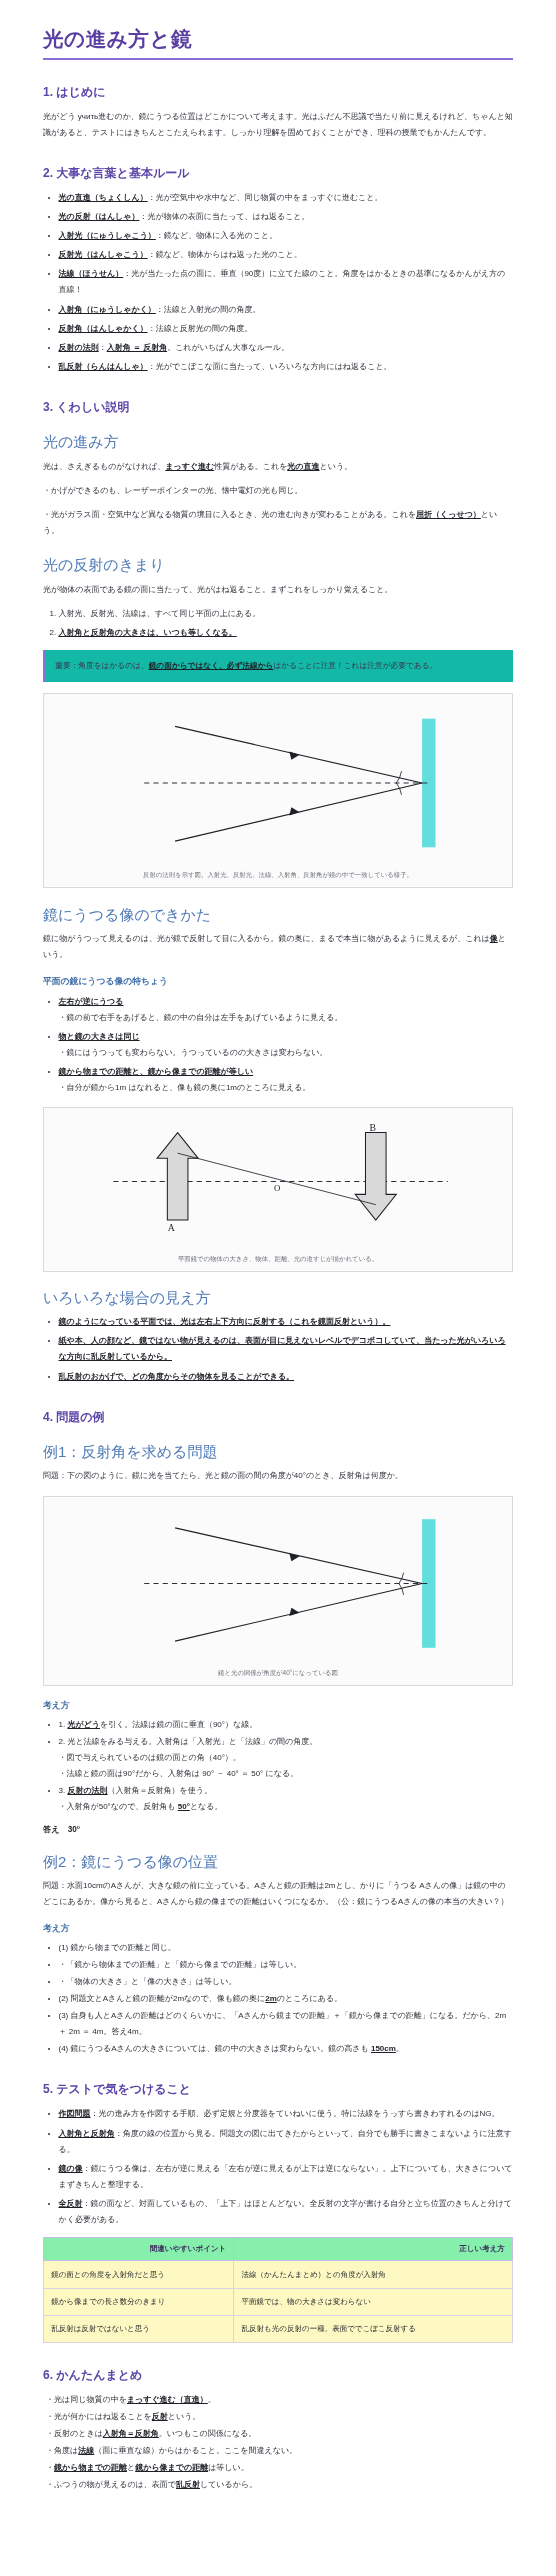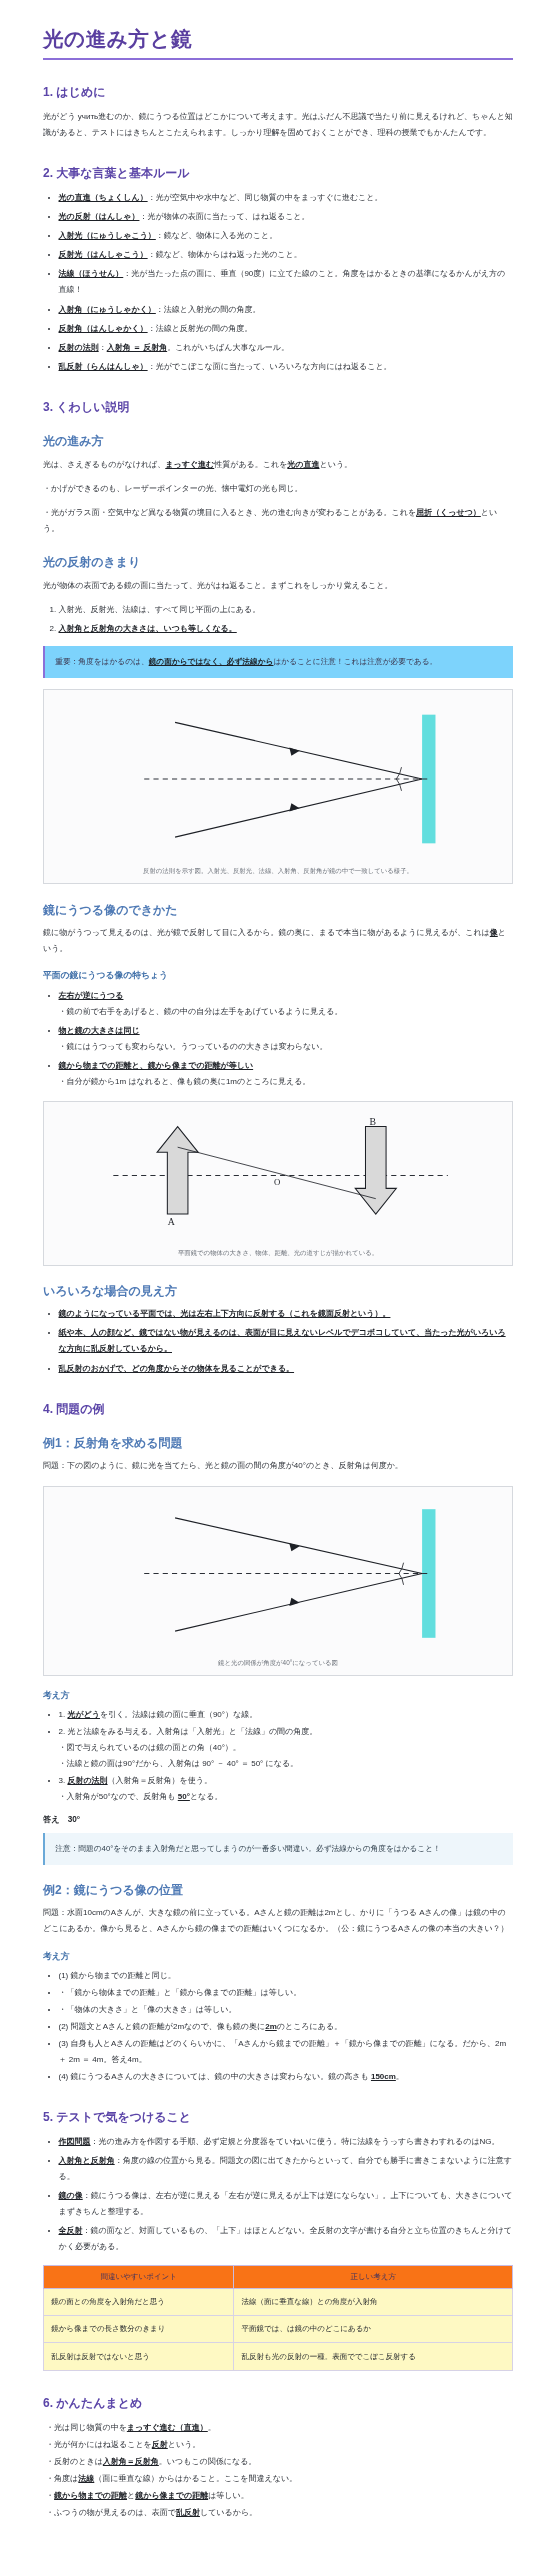--- a/index.html
+++ b/index.html
@@ -27,22 +27,22 @@
     width: 100%;
     margin-bottom: 21.6px;
   }
   h2.section {
     font-size: 12px;
     font-weight: bold;
     color: #5b45a8;
     margin: 24px 0 8.2px 0;
   }
   h3.sub {
-    font-size: 12px;
-    font-weight: bold;
+    font-size: 15px;
+    font-weight: normal;
     color: #4f7ab5;
     margin: 17.5px 0 6.2px 0;
   }
   h4.subsub {
     font-size: 8.8px;
     font-weight: bold;
     color: #3f6fa8;
     margin: 13.4px 0 5.2px 0;
   }
   p.body {
@@ -57,21 +57,21 @@
   }
   ul.list li, ol.list li {
     font-size: 8px;
     line-height: 2.0;
     margin-bottom: 3.1px;
     color: #2b2f36;
   }
   ul.tight li { margin-bottom: 1px; }
   b, strong { font-weight: bold; color: #1d2026; text-decoration: underline; }
   .note-box {
-    background: #7dd3fc;
+    background: #14b8a6;
     border-left: 2.6px solid #8c6fd8;
     padding: 8.2px 10.3px;
     font-size: 7.7px;
     line-height: 1.95;
     margin: 7.2px 0 11.3px 0;
     color: #39324a;
   }
   .tip-box {
     background: #eef6fb;
     border-left: 2.6px solid #6aa9d8;
@@ -99,26 +99,26 @@
     margin-top: 5.2px;
     line-height: 1.7;
   }
   table.cmp {
     border-collapse: collapse;
     width: 100%;
     margin: 9.3px 0 13.4px 0;
     font-size: 7.5px;
   }
   table.cmp th {
-    background: #f97316;
+    background: #86efac;
     color: #3d3160;
     border: 0.5px solid #c7bce4;
     padding: 6.2px 7.2px;
-    text-align: center;
-    font-weight: normal;
+    text-align: right;
+    font-weight: bold;
   }
   table.cmp td {
     border: 0.5px solid #d7d2e6;
     padding: 6.2px 7.2px;
     vertical-align: top;
     line-height: 1.85;
     background: #fef9c3;
   }
 </style>
 </head>
@@ -239,21 +239,20 @@
     <div class="caption">鏡と光の関係が角度が40°になっている図</div>
   </div>
 
   <h4 class="subsub">考え方</h4>
   <ul class="list tight">
     <li>1. <b>光がどう</b>を引く。法線は鏡の面に垂直（90°）な線。</li>
     <li>2. 光と法線をみる与える。入射角は「入射光」と「法線」の間の角度。<br>・図で与えられているのは鏡の面との角（40°）。<br>・法線と鏡の面は90°だから、入射角は 90° － 40° ＝ 50° になる。</li>
     <li>3. <b>反射の法則</b>（入射角＝反射角）を使う。<br>・入射角が50°なので、反射角も <b>50°</b>となる。</li>
   </ul>
   <div class="answer-line">答え　30°</div>
-  <div class="tip-box">注意：問題の40°をそのまま入射角だと思ってしまうのが一番多い間違い。必ず法線からの角度をはかること！</div>
 
   <h3 class="sub">例2：鏡にうつる像の位置</h3>
   <p class="body">問題：水面10cmのAさんが、大きな鏡の前に立っている。Aさんと鏡の距離は2mとし、かりに「うつる Aさんの像」は鏡の中のどこにあるか。像から見ると、Aさんから鏡の像までの距離はいくつになるか。（公：鏡にうつるAさんの像の本当の大きい？）</p>
   <h4 class="subsub">考え方</h4>
   <ul class="list tight">
     <li>(1) 鏡から物までの距離と同じ。</li>
     <li>・「鏡から物体までの距離」と「鏡から像までの距離」は等しい。</li>
     <li>・「物体の大きさ」と「像の大きさ」は等しい。</li>
     <li>(2) 問題文とAさんと鏡の距離が2mなので、像も鏡の奥に<b>2m</b>のところにある。</li>
     <li>(3) 自身も人とAさんの距離はどのくらいかに、「Aさんから鏡までの距離」＋「鏡から像までの距離」になる。だから、2m ＋ 2m ＝ 4m。答え4m。</li>
@@ -271,25 +270,25 @@
   <table class="cmp">
     <thead>
       <tr>
         <th>間違いやすいポイント</th>
         <th>正しい考え方</th>
       </tr>
     </thead>
     <tbody>
       <tr>
         <td>鏡の面との角度を入射角だと思う</td>
-        <td>法線（面に垂直な線）との角度が入射角</td>
+        <td>法線（かんたんまとめ）との角度が入射角</td>
       </tr>
       <tr>
         <td>鏡から像までの長さ数分のきまり</td>
-        <td>平面鏡では、は鏡の中のどこにあるか</td>
+        <td>平面鏡では、物の大きさは変わらない</td>
       </tr>
       <tr>
         <td>乱反射は反射ではないと思う</td>
         <td>乱反射も光の反射の一種。表面ででこぼこ反射する</td>
       </tr>
     </tbody>
   </table>
 
   <h2 class="section">6. かんたんまとめ</h2>
   <ul class="list tight" style="list-style:none;padding-left:3.1px;">

